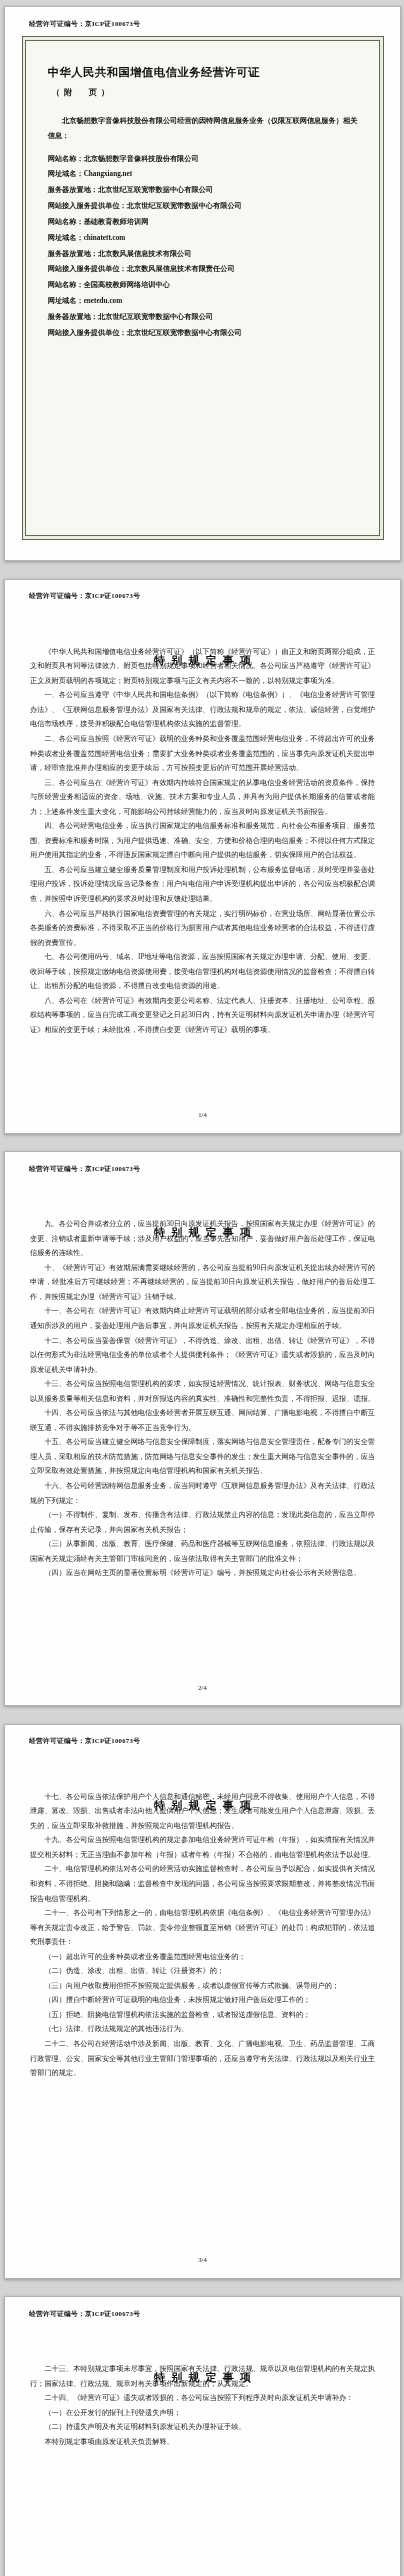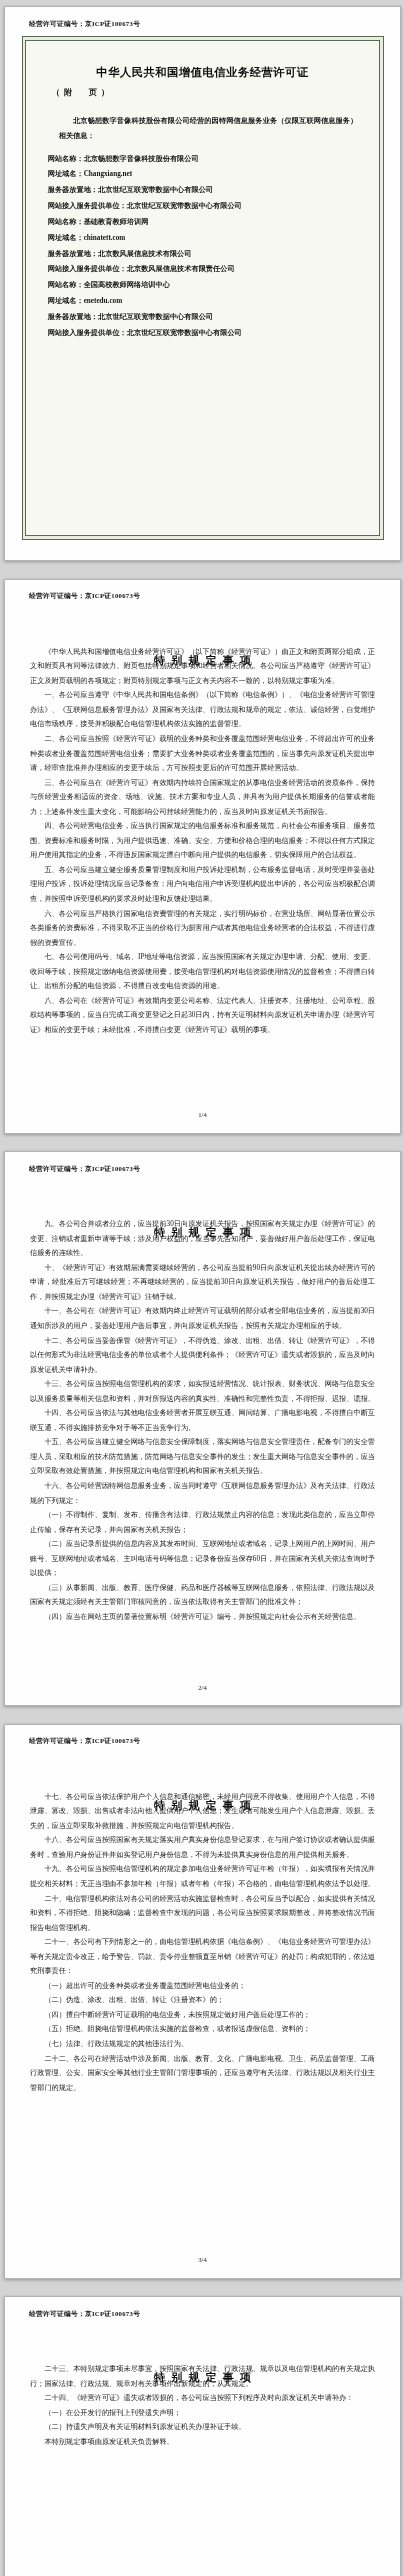--- a/index.html
+++ b/index.html
@@ -26,30 +26,30 @@
   
   .cert-frame {
     position:absolute; top:29px; left:16.5px; right:16.5px; bottom:20.6px;
     border:1.5px solid #5c6a55; padding:2.6px; background:#e9ecdf;
   }
   .cert-frame-inner {
     border:0.5px solid #5c6a55; width:100%; height:100%;
     background:#f7f8f1; padding:24px 21.6px 0;
   }
   .cert-title {
-    font-size:11.3px; font-weight:700; text-align:center;
+    font-size:11.3px; font-weight:700; text-align:left;
     letter-spacing:0.5px; color:#0e0e0e;
   }
   .cert-subtitle {
     font-size:8.2px; font-weight:700; text-align:left;
     margin-top:7.2px; letter-spacing:4.1px; text-indent:4.1px;
   }
   .cert-intro {
     margin-top:16.5px; font-size:7.2px; font-weight:700;
-    line-height:1.95; text-indent:2em; text-align:justify;margin-left:11px;
+    line-height:1.95; text-indent:2em; text-align:justify;
   }
   .cert-entries { margin-top:9px; }
   .entry-line { font-size:7.2px; font-weight:700; line-height:2.2; }
   
   .sp-title {
     position:absolute; top:36px; left:0; width:100%;
     text-align:center; font-size:11px; font-weight:700;
     letter-spacing:6.2px; text-indent:6.2px; color:#0e0e0e;margin-top:37px;
   }
   .body-text {
@@ -176,50 +176,49 @@
         <p>十三、各公司应当按照电信管理机构的要求，如实报送经营情况、统计报表、财务状况、网络与信息安全以及服务质量等相关信息和资料，并对所报送内容的真实性、准确性和完整性负责，不得拒报、迟报、谎报。</p>
 
         <p>十四、各公司应当依法与其他电信业务经营者开展互联互通、网间结算、广播电影电视，不得擅自中断互联互通，不得实施排挤竞争对手等不正当竞争行为。</p>
 
         <p>十五、各公司应当建立健全网络与信息安全保障制度，落实网络与信息安全管理责任，配备专门的安全管理人员，采取相应的技术防范措施，防范网络与信息安全事件的发生；发生重大网络与信息安全事件的，应当立即采取有效处置措施，并按照规定向电信管理机构和国家有关机关报告。</p>
 
         <p>十六、各公司经营因特网信息服务业务，应当同时遵守《互联网信息服务管理办法》及有关法律、行政法规的下列规定：</p>
 
         <p>（一）不得制作、复制、发布、传播含有法律、行政法规禁止内容的信息；发现此类信息的，应当立即停止传输，保存有关记录，并向国家有关机关报告；</p>
 
-        <p>（二）应当记录所提供的信息内容及其发布时间、互联网地址或者域名，记录上网用户的上网时间、用户账号、互联网地址或者域名、主叫电话号码等信息；记录备份应当保存60日，并在国家有关机关依法查询时予以提供；</p>
 
         <p>（三）从事新闻、出版、教育、医疗保健、药品和医疗器械等互联网信息服务，依照法律、行政法规以及国家有关规定须经有关主管部门审核同意的，应当依法取得有关主管部门的批准文件；</p>
 
         <p>（四）应当在网站主页的显著位置标明《经营许可证》编号，并按照规定向社会公示有关经营信息。</p>
       </div>
     <div class="page-number">2/4</div>
   </section>
 
   <section class="page">
     <div class="page-header">
       <span>经营许可证编号：</span><span>京ICP证100673号</span>
     </div>
     <div class="sp-title">特别规定事项</div>
     <div class="body-text">
 
         <p>十七、各公司应当依法保护用户个人信息和通信秘密，未经用户同意不得收集、使用用户个人信息，不得泄露、篡改、毁损、出售或者非法向他人提供用户个人信息；发生或者可能发生用户个人信息泄露、毁损、丢失的，应当立即采取补救措施，并按照规定向电信管理机构报告。</p>
 
-        <p>十八、各公司应当按照国家有关规定落实用户真实身份信息登记要求，在与用户签订协议或者确认提供服务时，查验用户身份证件并如实登记用户身份信息，不得为未提供真实身份信息的用户提供相关服务。</p>
 
         <p>十九、各公司应当按照电信管理机构的规定参加电信业务经营许可证年检（年报），如实填报有关情况并提交相关材料；无正当理由不参加年检（年报）或者年检（年报）不合格的，由电信管理机构依法予以处理。</p>
 
         <p>二十、电信管理机构依法对各公司的经营活动实施监督检查时，各公司应当予以配合，如实提供有关情况和资料，不得拒绝、阻挠和隐瞒；监督检查中发现的问题，各公司应当按照要求限期整改，并将整改情况书面报告电信管理机构。</p>
 
         <p>二十一、各公司有下列情形之一的，由电信管理机构依据《电信条例》、《电信业务经营许可管理办法》等有关规定责令改正，给予警告、罚款、责令停业整顿直至吊销《经营许可证》的处罚；构成犯罪的，依法追究刑事责任：</p>
 
         <p>（一）超出许可的业务种类或者业务覆盖范围经营电信业务的；</p>
 
         <p>（二）伪造、涂改、出租、出借、转让《注册资本》的；</p>
 
+        <p>（三）向用户收取费用但拒不按照规定提供服务，或者以虚假宣传等方式欺骗、误导用户的；</p>
 
         <p>（四）擅自中断经营许可证载明的电信业务，未按照规定做好用户善后处理工作的；</p>
 
         <p>（五）拒绝、阻挠电信管理机构依法实施的监督检查，或者报送虚假信息、资料的；</p>
 
 
         <p>（七）法律、行政法规规定的其他违法行为。</p>
 
         <p>二十二、各公司在经营活动中涉及新闻、出版、教育、文化、广播电影电视、卫生、药品监督管理、工商行政管理、公安、国家安全等其他行业主管部门管理事项的，还应当遵守有关法律、行政法规以及相关行业主管部门的规定。</p>
       </div>

